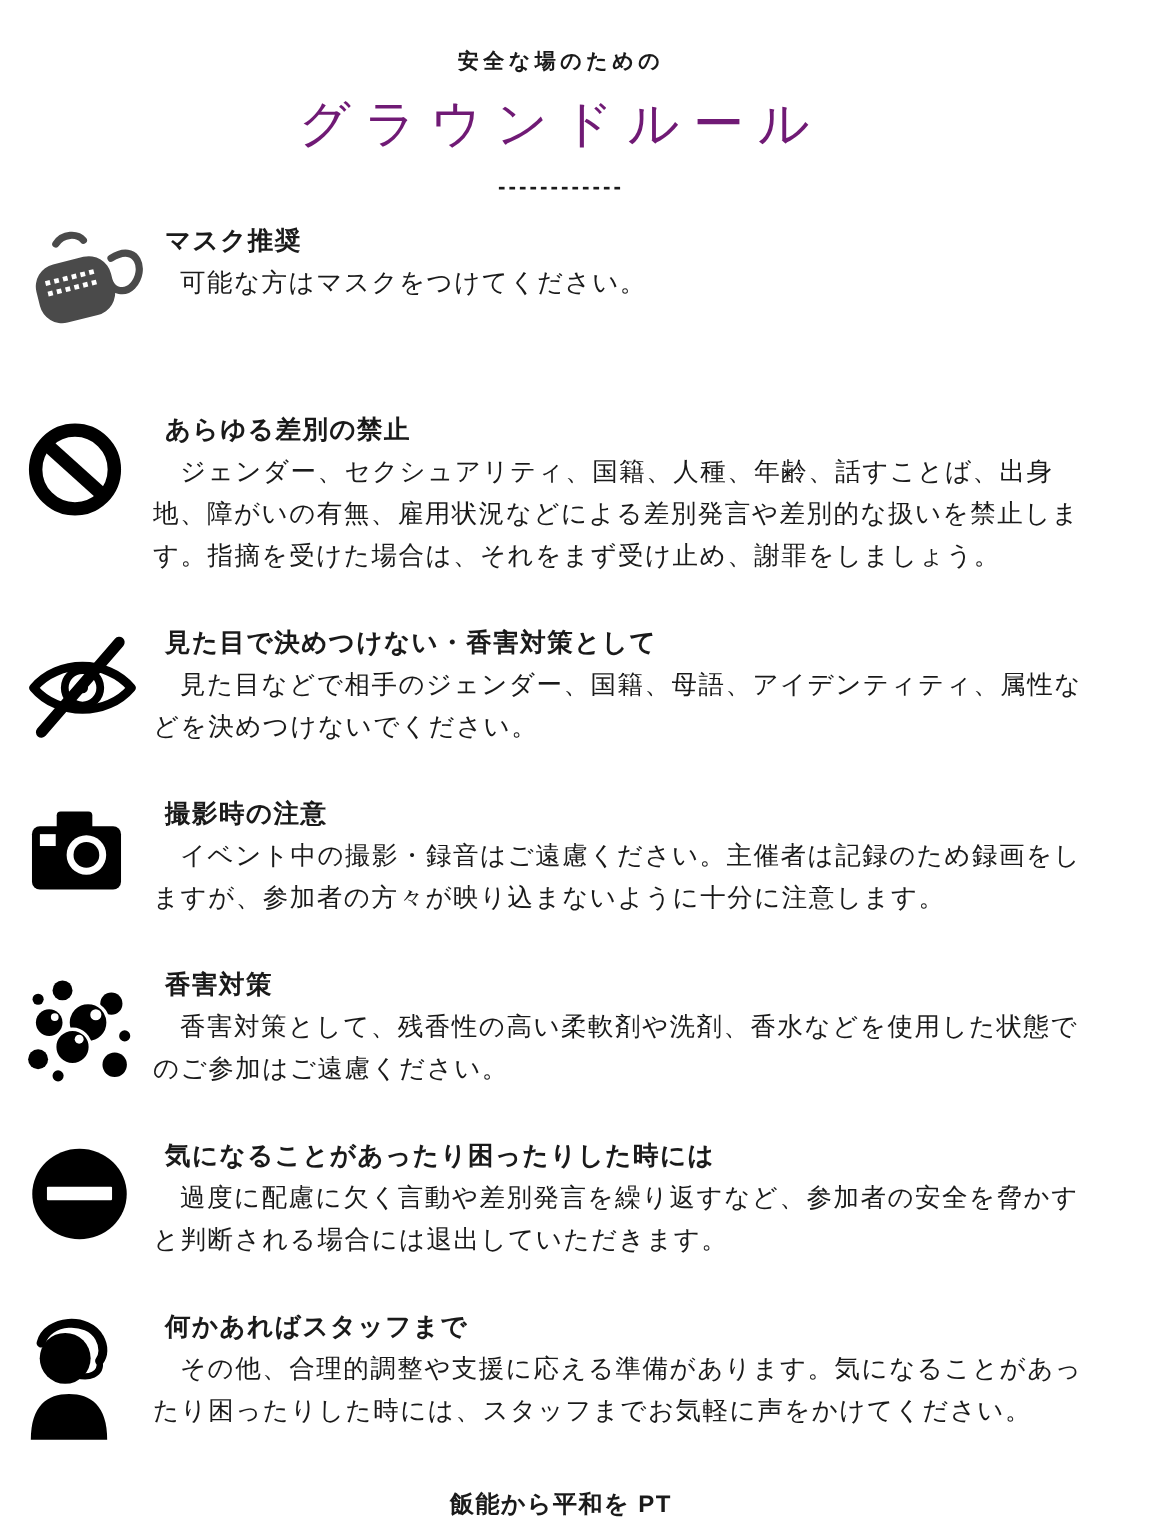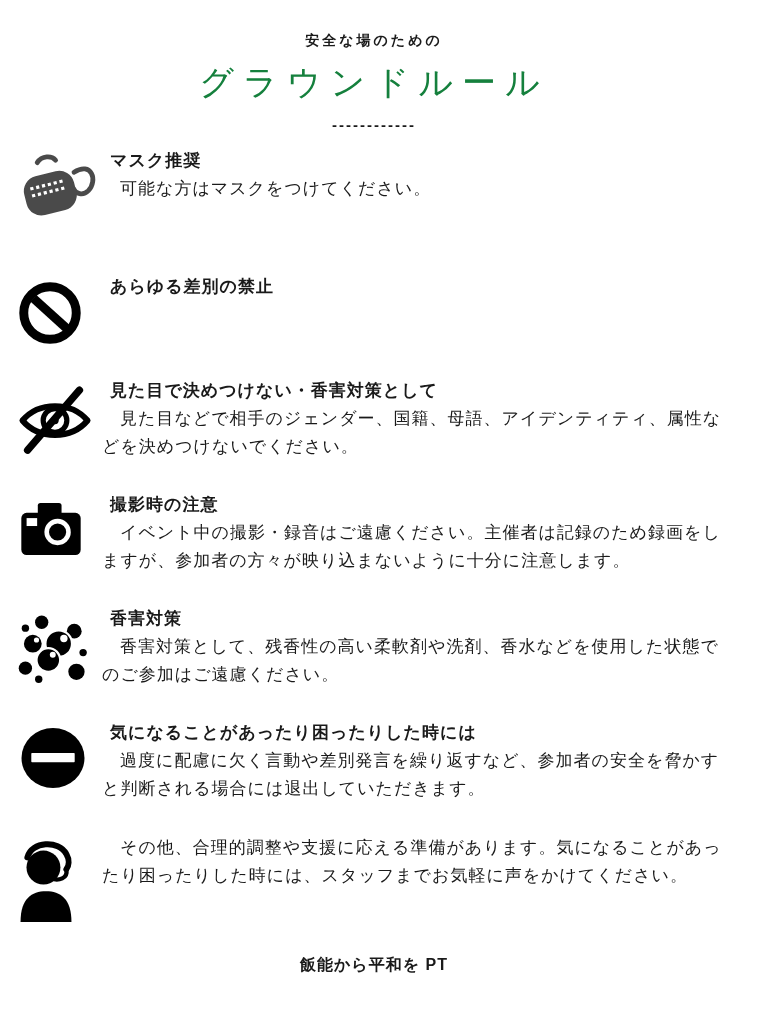--- a/index.html
+++ b/index.html
@@ -23,21 +23,21 @@
   .subtitle {
     font-size: 14px;
     font-weight: bold;
     letter-spacing: 3px;
   }
   .title {
     margin: 10px 0 0 0;
     font-size: 34px;
     font-weight: 400;
     letter-spacing: 9px;
-    color: #15803d;
+    color: #701a75;
   }
   .divider {
     margin-top: 10px;
     font-size: 15px;
     font-weight: bold;
     letter-spacing: 2px;
     color: #1a1a1a;
   }
   
   .sections { margin-top: 14px; }
@@ -109,20 +109,21 @@
 
   <section class="section">
     <div class="icon-slot">
           <svg width="64" height="68" viewBox="0 0 100 100" aria-hidden="true">
       <circle cx="50" cy="50" r="41" fill="none" stroke="#000000" stroke-width="14"></circle>
       <line x1="24" y1="27" x2="76" y2="74" stroke="#000000" stroke-width="14"></line>
     </svg>
         </div>
     <div class="section-text">
       <h3 class="section-heading">あらゆる差別の禁止</h3>
+      <p class="section-body">　ジェンダー、セクシュアリティ、国籍、人種、年齢、話すことば、出身地、障がいの有無、雇用状況などによる差別発言や差別的な扱いを禁止します。指摘を受けた場合は、それをまず受け止め、謝罪をしましょう。</p>
     </div>
   </section>
 
   <section class="section">
     <div class="icon-slot">
           <svg width="74" height="78" viewBox="0 0 100 100" aria-hidden="true">
       <path d="M6,48 C28,22 72,22 94,48 C72,74 28,74 6,48 Z" fill="none" stroke="#000000" stroke-width="8" stroke-linejoin="round"></path>
       <circle cx="50" cy="48" r="16" fill="none" stroke="#000000" stroke-width="7"></circle>
       <circle cx="50" cy="48" r="5" fill="#000000"></circle>
       <line x1="83" y1="7" x2="13" y2="88" stroke="#000000" stroke-width="10" stroke-linecap="round"></line>
@@ -191,20 +192,21 @@
   <section class="section">
     <div class="icon-slot">
           <svg width="56" height="86" viewBox="0 0 66 100" aria-hidden="true">
       <circle cx="30" cy="33" r="20" fill="#000000"></circle>
       <path d="M11,21 C16,2 48,0 57,17 C61,24 60,31 57,35" fill="none" stroke="#000000" stroke-width="7" stroke-linecap="round"></path>
       <path d="M57,35 C59,46 48,49 39,46" fill="none" stroke="#000000" stroke-width="5" stroke-linecap="round"></path>
       <path d="M3,97 C3,70 16,61 33,61 C50,61 63,70 63,97 Z" fill="#000000"></path>
     </svg>
         </div>
     <div class="section-text">
+      <h3 class="section-heading">何かあればスタッフまで</h3>
       <p class="section-body">　その他、合理的調整や支援に応える準備があります。気になることがあったり困ったりした時には、スタッフまでお気軽に声をかけてください。</p>
     </div>
   </section>
 </main>
 
   <footer class="footer">飯能から平和を PT</footer>
 
 </div>
 
 </body></html>

